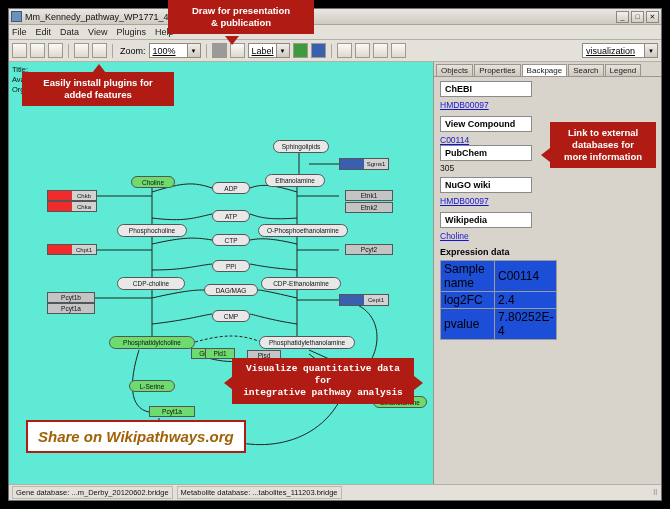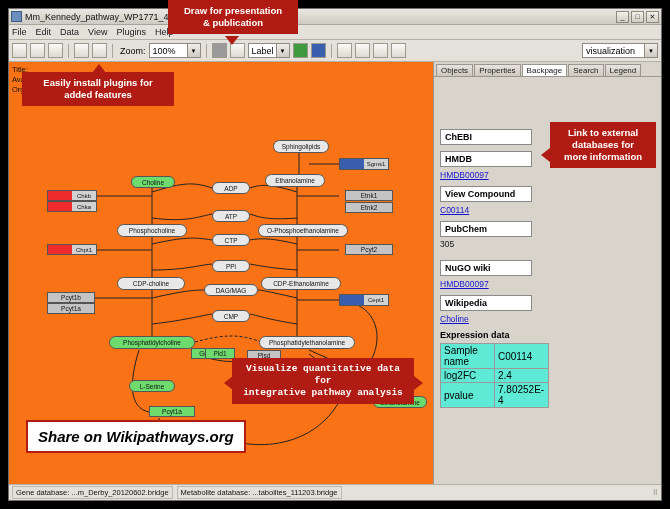--- a/index.html
+++ b/index.html
@@ -74,47 +74,46 @@
   }
   .tb-btn.green { background:#3f9a3f; }
   .tb-btn.blue  { background:#3a5fae; }
   .tb-btn.grey  { background:#9a9a9a; }
   .tb-sep { width:1px; height:14px; background:#aaa69c; margin:0 2px; }
   .zoomlabel { font-size:9px; margin-left:2px; }
   .combo {
     height: 15px; border: 1px solid #8f8b82;
     background: #fff; font-size: 9px;
     display: flex; align-items: center;
-    padding-left: 3px; position: relative;
+    padding-left: 3px; position: relative; text-decoration: underline;
   }
   .combo .arrow {
     position: absolute; right: 0; top: 0; bottom: 0; width: 13px;
     background: linear-gradient(#f0eee8,#cfcbc2);
     border-left: 1px solid #8f8b82;
     display:flex; align-items:center; justify-content:center;
     font-size: 6px;
   }
   .combo.zoom { width: 52px; }
   .combo.label { width: 42px; }
   .combo.vis { width: 76px; margin-left: auto; }
   
   .content { flex: 1 1 auto; display: flex; min-height: 0; }
   .canvas-pane {
     position: relative;
     width: 425px;
-    background: #f97316;
+    background: #5eead4;
     border-right: 1px solid #9a968d;
     overflow: hidden;
   }
   .side-pane {
     flex: 1 1 auto;
     background: #d8d4cc;
     display: flex; flex-direction: column;
     min-width: 0;
-    gap: 48px;
   }
   
   .canvas-info {
     position: absolute; left: 3px; top: 3px;
     font-size: 7.5px; color: #111; line-height: 10px;
   }
   
   .node {
     position: absolute;
     border: 1px solid #555;
@@ -151,21 +150,21 @@
     font-size: 9.5px;
     text-align: center;
     padding: 5px 8px;
     line-height: 12px;
     z-index: 30;
   }
   .wp-callout {
     position:absolute;
     background:#fff;
     border:2px solid #b01c13;
-    color:#000000;
+    color:#a16207;
     font-weight:bold; font-style:italic;
     font-size:15px;
     padding:6px 10px;
     z-index:30;
   }
   .ptr {
     position: absolute;
     width: 0; height: 0;
     z-index: 29;
   }
@@ -202,22 +201,22 @@
     padding: 2px 4px;
     margin-bottom: 2px;
     width: 92px;
   }
   .link { font-size: 8.5px; color: #1414d0; text-decoration: underline; }
   .plain-val { font-size: 8.5px; color: #111; }
   .sect-title { font-size:9px; font-weight:bold; margin: 6px 0 3px 0; }
   .exp-label { font-size: 8px; margin: 2px 0 2px 2px; }
   table.expr {
     border-collapse: collapse;
-    font-size: 10px;
-    background: #5eead4;
+    font-size: 12px;
+    background: #1d4ed8;
   }
   table.expr td {
     border: 1px solid #9a9a9a;
     padding: 1px 3px;
     height: 13px;
   }
   table.expr td.k { width: 54px; }
   table.expr td.v { width: 54px; }
   
   .statusbar {
@@ -421,30 +420,29 @@
         <div class="tab">Objects</div>
         <div class="tab">Properties</div>
         <div class="tab active">Backpage</div>
         <div class="tab">Search</div>
         <div class="tab">Legend</div>
       </div>
       <div class="panel-body">
 
         <div class="field-box">ChEBI</div>
 
-        <div class="field-box" style="margin-top:6px;">HMDB</div>
         <div><a class="link" href="#">HMDB00097</a></div>
 
         <div class="field-box" style="margin-top:6px;">View Compound</div>
         <div><a class="link" href="#">C00114</a></div>
 
-        <div class="field-box" style="margin-top:6px;">PubChem</div>
+        <div class="field-box" style="margin-top:0;">PubChem</div>
         <div class="plain-val">305</div>
 
-        <div class="field-box" style="margin-top:11px;">NuGO wiki</div>
+        <div class="field-box" style="margin-top:4px;">NuGO wiki</div>
         <div><a class="link" href="#">HMDB00097</a></div>
 
         <div class="field-box" style="margin-top:6px;">Wikipedia</div>
         <div><a class="link" href="#">Choline</a></div>
 
         <div class="sect-title">Expression data</div>
 
         <table class="expr">
           <tbody>
               <tr>
@@ -465,21 +463,21 @@
     </div>
   </div>
 
   <div class="statusbar">
     <div class="cell">Gene database: ...m_Derby_20120602.bridge</div>
     <div class="cell">Metabolite database: ...tabolites_111203.bridge</div>
     <div class="sb-grip">⠿</div>
   </div>
 </div>
 
-<div class="callout" style="left:168px;top:0px;width:130px;">
+<div class="callout" style="left:168px;top:0px;width:146px;">
   <span style="white-space:pre-line;">Draw for presentation
 &amp; publication</span>
 </div>
 <div class="ptr down" style="left:225px;top:36px;"></div>
 
 <div class="callout" style="left:22px;top:72px;width:152px;">
   <span style="white-space:pre-line;">Easily install plugins for
 added features</span>
 </div>
 <div class="ptr up" style="left:92px;top:64px;"></div>

